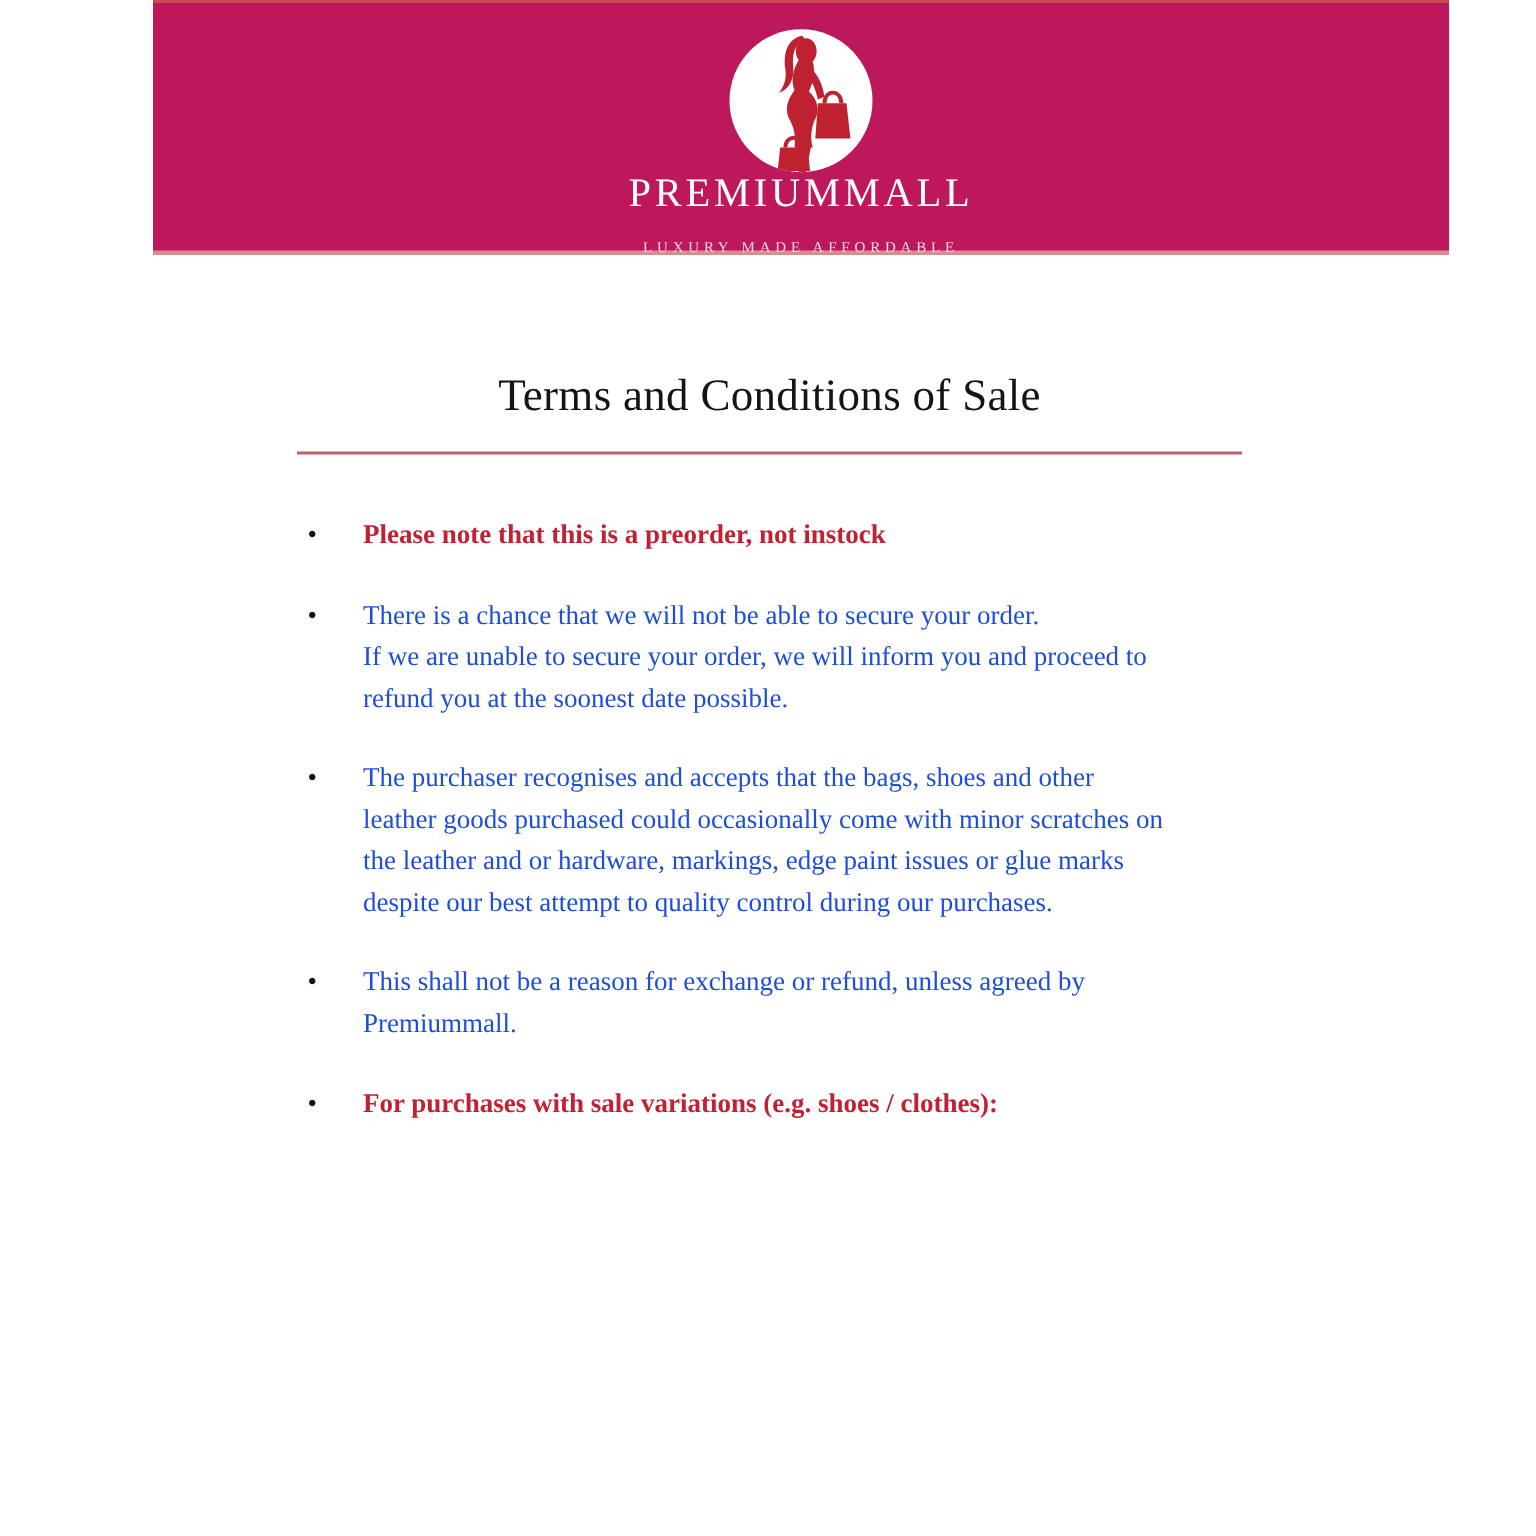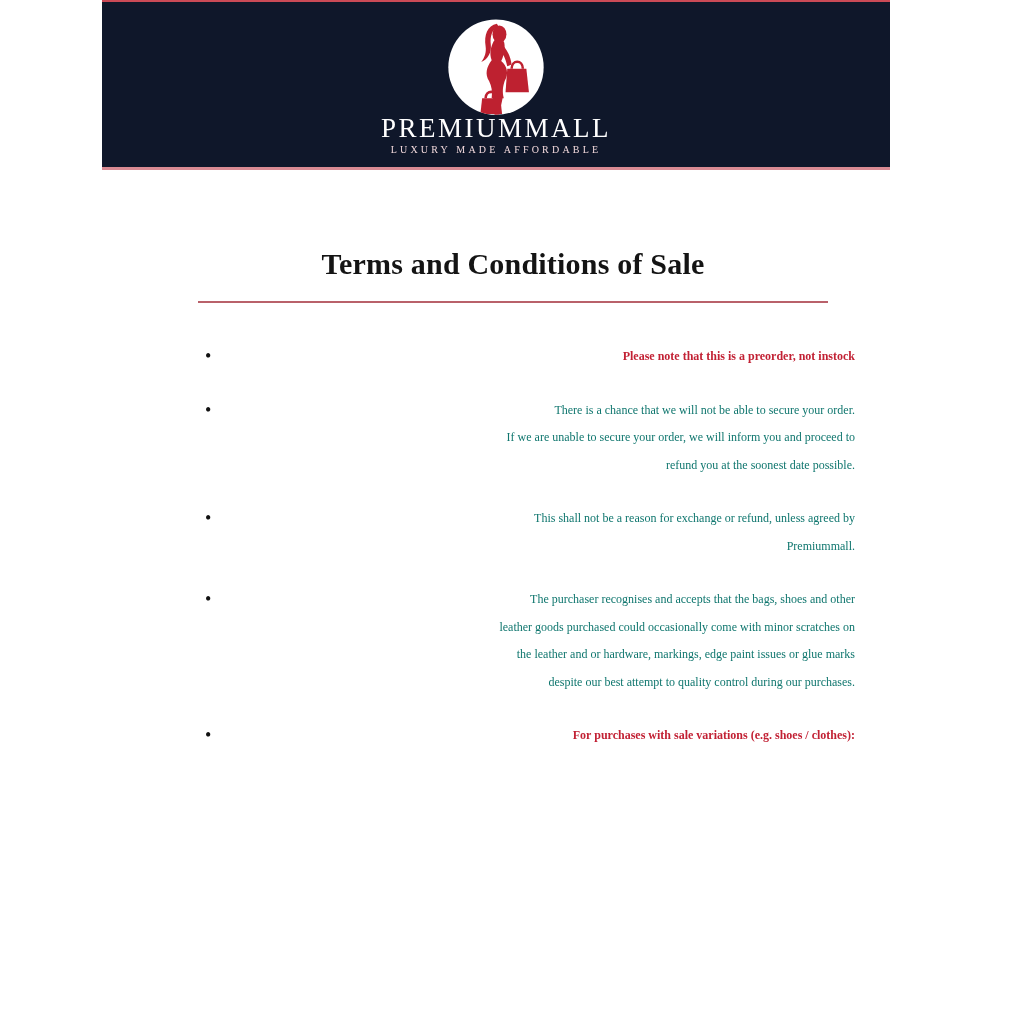--- a/index.html
+++ b/index.html
@@ -14,23 +14,23 @@
     font-family: "Liberation Serif", "DejaVu Serif", serif;
     color: #1d1d1d;
     overflow: hidden;
   }
 
   
   .banner {
     position: absolute;
     left: 102px;
     top: 0;
-    width: 788px;
+    width: 864px;
     height: 170px;
-    background: #0f172a;
+    background: #be185d;
     border-top: 2px solid #cb4a56;
     border-bottom: 3px solid #d98a93;
     box-sizing: border-box;
     display: flex;
     flex-direction: column;
     align-items: center;
   }
   .logo-circle {
     margin-top: 14px;
     width: 106px;
@@ -40,40 +40,40 @@
   .brand-name {
     margin-top: -6px;
     color: #ffffff;
     font-size: 27px;
     line-height: 1.05;
     letter-spacing: 2.5px;
     font-weight: 400;
     white-space: nowrap;
   }
   .brand-tagline {
-    margin-top: 2px;
+    margin-top: 18px;
     color: #f2d9dc;
     font-size: 10px;
     letter-spacing: 3.2px;
     font-weight: 400;
     white-space: nowrap;
   }
 
   
   .title-wrap {
     position: absolute;
     left: 198px;
     top: 246px;
     width: 630px;
     text-align: center;
   }
   .doc-title {
     margin: 0;
     font-size: 30px;
-    font-weight: bold;
+    font-weight: normal;
     color: #141414;
     letter-spacing: 0.2px;
     line-height: 1.2;
   }
   .title-divider {
     position: absolute;
     left: 198px;
     top: 301px;
     width: 630px;
     height: 2px;
@@ -89,41 +89,40 @@
   }
   ul.terms-list {
     margin: 0;
     padding: 0;
     list-style: none;
   }
   ul.terms-list li {
     position: relative;
     padding-left: 37px;
     margin: 0 0 26px 0;
-    font-size: 12px;
+    font-size: 18px;
     line-height: 27.5px;
-    text-align: right;
   }
   ul.terms-list li::before {
     content: "\2022";
     position: absolute;
     left: 0;
     top: 0;
     color: #111111;
     font-size: 18px;
   }
   .bullet-lead {
     display: block;
     color: #c22134;
     font-weight: bold;
     white-space: pre-line;
   }
   .bullet-body {
     display: block;
-    color: #0f766e;
+    color: #1d4ed8;
     white-space: pre-line;
   }
   .bullet-lead:empty, .bullet-body:empty { display: none; }
 </style>
 </head>
 <body>
 
 <header class="banner">
   <svg class="logo-circle" viewBox="0 0 120 120" aria-hidden="true">
     <defs>
@@ -167,27 +166,27 @@
 
     </li>
     <li>
 
       <span class="bullet-body">There is a chance that we will not be able to secure your order.
 If we are unable to secure your order, we will inform you and proceed to
 refund you at the soonest date possible.</span>
     </li>
     <li>
 
-      <span class="bullet-body">This shall not be a reason for exchange or refund, unless agreed by
-Premiummall.</span>
-    </li>
-    <li>
-
       <span class="bullet-body">The purchaser recognises and accepts that the bags, shoes and other
 leather goods purchased could occasionally come with minor scratches on
 the leather and or hardware, markings, edge paint issues or glue marks
 despite our best attempt to quality control during our purchases.</span>
+    </li>
+    <li>
+
+      <span class="bullet-body">This shall not be a reason for exchange or refund, unless agreed by
+Premiummall.</span>
     </li>
     <li>
       <span class="bullet-lead">For purchases with sale variations (e.g. shoes / clothes):</span>
     </li>
   </ul>
 </main>
 
 </body></html>

